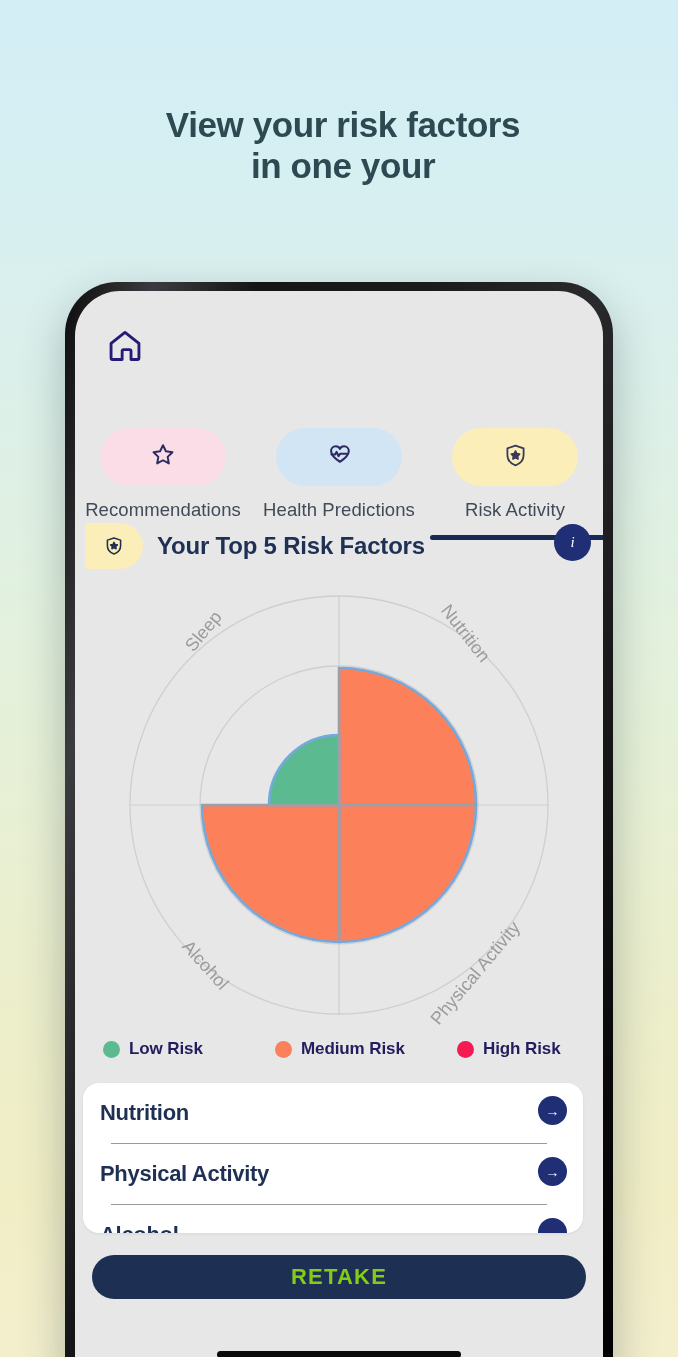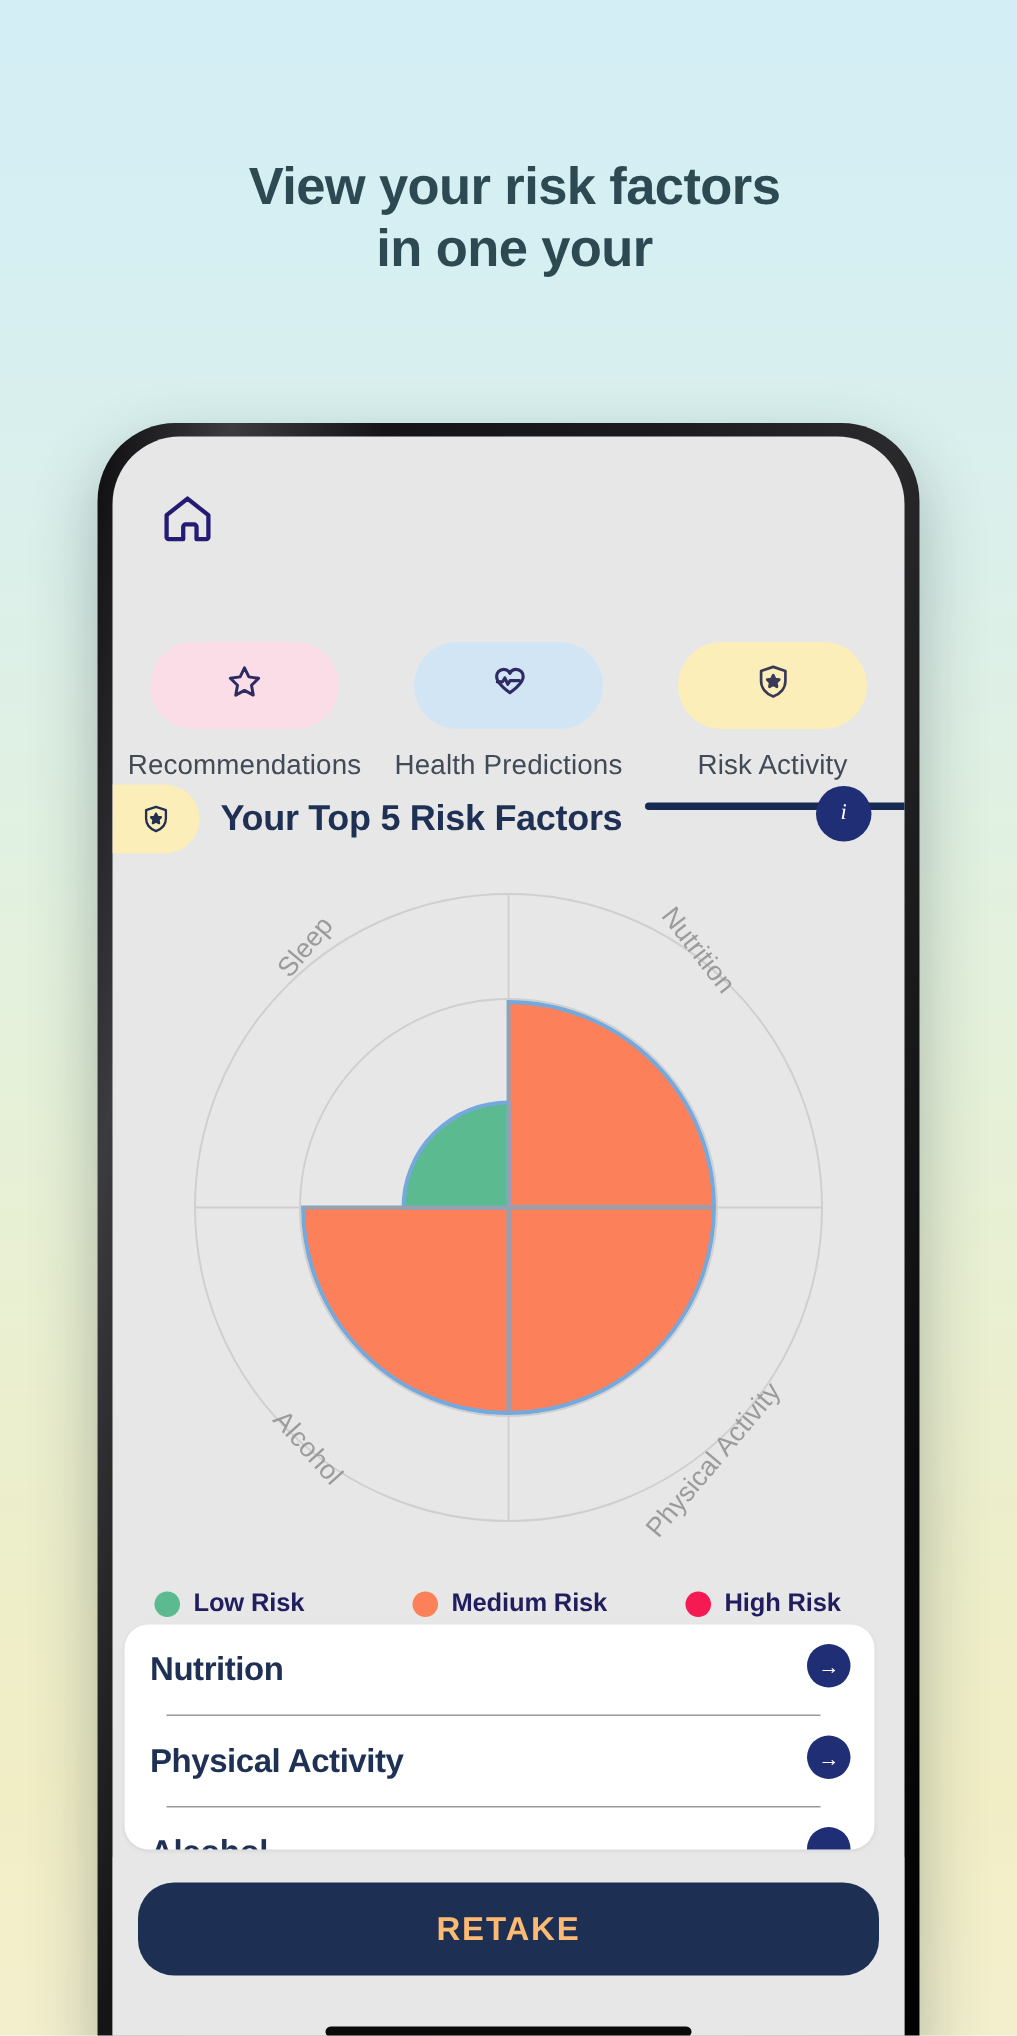--- a/index.html
+++ b/index.html
@@ -61,21 +61,21 @@
   .tab .tlabel {
     margin-top:13px; font-size:18.5px; color:#414a57; letter-spacing:.1px;
   }
   .tab .underline {
     position:absolute; bottom:-19px; left:3px; right:-34px; height:5px;
     background:#172b52; border-radius:3px;
   }
 
   
   .section-head {
-    position:absolute; left:0; top:228px; width:528px; height:54px;
+    position:absolute; left:10px; top:228px; width:528px; height:54px;
     display:flex; align-items:center;text-align:center;
   }
   .badge-ico {
     width:58px; height:46px; border-radius:0 23px 23px 0;
     background:#fbeeb9; display:flex; align-items:center; justify-content:center;
     margin-left:0;
   }
   .section-title {
     margin-left:14px; font-size:24px; font-weight:700;
     color:#1e3053; letter-spacing:-0.2px;
@@ -87,21 +87,21 @@
     display:flex; align-items:center; justify-content:center;
     font-style:italic; font-family:"Liberation Serif", serif;
   }
 
   
   .chart-wrap { position:absolute; left:0; top:286px; width:528px; height:460px; }
   .chart-wrap svg { display:block; }
 
   
   .legend {
-    position:absolute; left:0; top:768px; width:560px;
+    position:absolute; left:0; top:748px; width:560px;
     display:flex; align-items:center; padding:0 28px;
   }
   .leg { display:flex; align-items:center; }
   .leg.i0 { flex: 0 0 172px; }
   .leg.i1 { flex: 0 0 182px; }
   .leg.i2 { flex: 0 0 auto; }
   .leg .dot { width:17px; height:17px; border-radius:50%; margin-right:9px; }
   .leg .ltxt { font-size:17px; font-weight:700; color:#211d5e; letter-spacing:-0.1px; }
 
   
@@ -122,22 +122,22 @@
     display:flex; align-items:center; justify-content:center;
   }
   .rule { height:1px; background:#9a9a9a; margin:0 36px 0 28px; }
 
   
   .retake-zone {
     position:absolute; left:0; bottom:0; width:528px; height:134px;
     background:#e7e7e7;
   }
   .retake-btn {
-    position:absolute; left:17px; top:17px; width:494px; height:62px;
-    background:#1d3054; border-radius:24px; color:#fdba74;
+    position:absolute; left:17px; top:17px; width:494px; height:44px;
+    background:#1d3054; border-radius:24px; color:#84cc16;
     font-size:22px; font-weight:700; letter-spacing:1.2px;
     display:flex; align-items:center; justify-content:center;
   }
   .home-indicator {
     position:absolute; left:50%; transform:translateX(-50%); bottom:14px;
     width:244px; height:7px; border-radius:4px; background:#0a0a0a;
   }
 </style>
 </head>
 <body>

